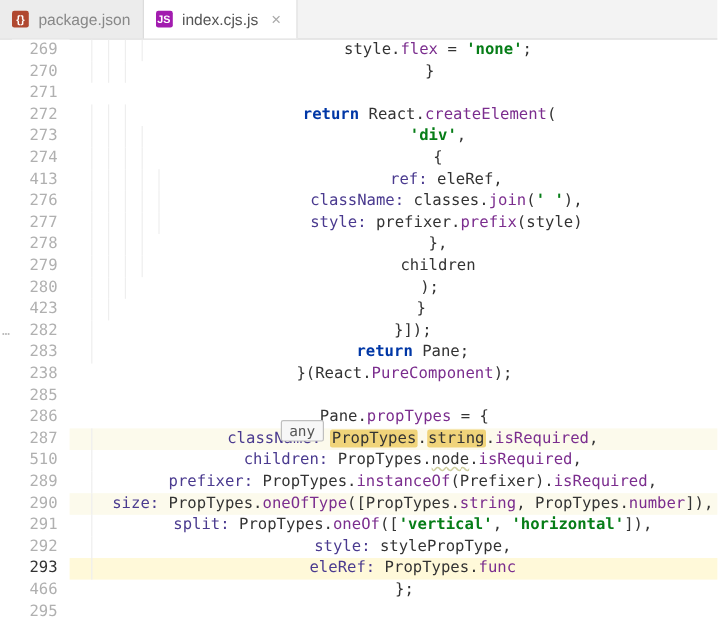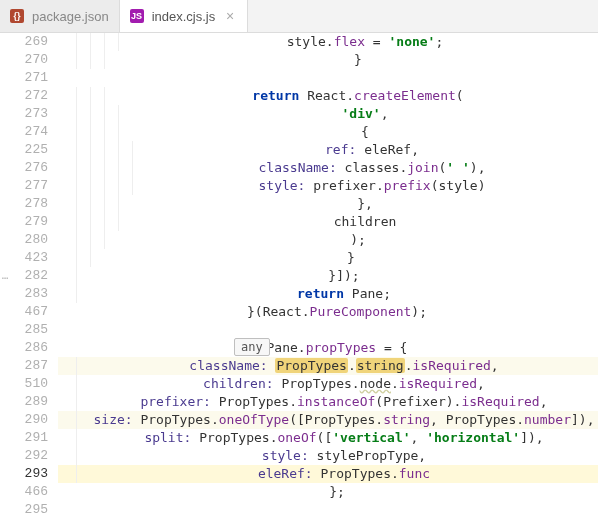--- a/index.html
+++ b/index.html
@@ -68,21 +68,21 @@
     text-align: center;
   }
   .gutter {
     width: 48px;
     text-align: right;
     color: #b0b0b0;
     padding-right: 10px;
     user-select: none;
     background: #ffffff;
   }
-  .gutter .ln { height: 18px; font-family: Liberation Mono, monospace; }
+  .gutter .ln { height: 18px; }
   .gutter .ln.current { color: #333; font-weight: 500; }
   .code {
     flex: 1;
     position: relative;
     white-space: pre;
     color: #333;
   }
   .code .row { height: 18px; position: relative; text-align: center; }
   .row.hl { background: #fcfaec; }
   .row.hl2 { background: #fff9d9; }
@@ -129,37 +129,37 @@
 
 <div class="editor">
   <div class="ellipsis-col">…</div>
   <div class="gutter" id="gutter">
       <div class="ln">269</div>
       <div class="ln">270</div>
       <div class="ln">271</div>
       <div class="ln">272</div>
       <div class="ln">273</div>
       <div class="ln">274</div>
-      <div class="ln">225</div>
+      <div class="ln">413</div>
       <div class="ln">276</div>
       <div class="ln">277</div>
       <div class="ln">278</div>
       <div class="ln">279</div>
       <div class="ln">280</div>
       <div class="ln">423</div>
       <div class="ln">282</div>
       <div class="ln">283</div>
-      <div class="ln">467</div>
+      <div class="ln">238</div>
       <div class="ln">285</div>
       <div class="ln">286</div>
       <div class="ln">287</div>
       <div class="ln">510</div>
       <div class="ln">289</div>
       <div class="ln">290</div>
       <div class="ln">291</div>
       <div class="ln">292</div>
       <div class="ln current">293</div>
       <div class="ln">466</div>
       <div class="ln">295</div>
     </div>
   <div class="code" id="code"><div class="row"><span class="ig" style="left: 18px;"></span><span class="ig" style="left: 32px;"></span><span class="ig" style="left: 46px;"></span><span class="ig" style="left: 60px;"></span><span style="padding-left: 74px;"><span class="id">style</span><span class="punc">.</span><span class="fld">flex</span><span class="punc"> = </span><span class="str">'none'</span><span class="punc">;</span></span></div><div class="row"><span class="ig" style="left: 18px;"></span><span class="ig" style="left: 32px;"></span><span class="ig" style="left: 46px;"></span><span style="padding-left: 60px;"><span class="punc">}</span></span></div><div class="row"><span style="padding-left: 18px;"></span></div><div class="row"><span class="ig" style="left: 18px;"></span><span class="ig" style="left: 32px;"></span><span class="ig" style="left: 46px;"></span><span style="padding-left: 60px;"><span class="kw">return</span><span class="punc"> </span><span class="id">React</span><span class="punc">.</span><span class="fld">createElement</span><span class="punc">(</span></span></div><div class="row"><span class="ig" style="left: 18px;"></span><span class="ig" style="left: 32px;"></span><span class="ig" style="left: 46px;"></span><span class="ig" style="left: 60px;"></span><span style="padding-left: 74px;"><span class="str">'div'</span><span class="punc">,</span></span></div><div class="row"><span class="ig" style="left: 18px;"></span><span class="ig" style="left: 32px;"></span><span class="ig" style="left: 46px;"></span><span class="ig" style="left: 60px;"></span><span style="padding-left: 74px;"><span class="punc">{</span></span></div><div class="row"><span class="ig" style="left: 18px;"></span><span class="ig" style="left: 32px;"></span><span class="ig" style="left: 46px;"></span><span class="ig" style="left: 60px;"></span><span class="ig" style="left: 74px;"></span><span style="padding-left: 88px;"><span class="propk">ref: </span><span class="id">eleRef</span><span class="punc">,</span></span></div><div class="row"><span class="ig" style="left: 18px;"></span><span class="ig" style="left: 32px;"></span><span class="ig" style="left: 46px;"></span><span class="ig" style="left: 60px;"></span><span class="ig" style="left: 74px;"></span><span style="padding-left: 88px;"><span class="propk">className: </span><span class="id">classes</span><span class="punc">.</span><span class="fld">join</span><span class="punc">(</span><span class="str">' '</span><span class="punc">),</span></span></div><div class="row"><span class="ig" style="left: 18px;"></span><span class="ig" style="left: 32px;"></span><span class="ig" style="left: 46px;"></span><span class="ig" style="left: 60px;"></span><span class="ig" style="left: 74px;"></span><span style="padding-left: 88px;"><span class="propk">style: </span><span class="id">prefixer</span><span class="punc">.</span><span class="fld">prefix</span><span class="punc">(</span><span class="id">style</span><span class="punc">)</span></span></div><div class="row"><span class="ig" style="left: 18px;"></span><span class="ig" style="left: 32px;"></span><span class="ig" style="left: 46px;"></span><span class="ig" style="left: 60px;"></span><span style="padding-left: 74px;"><span class="punc">},</span></span></div><div class="row"><span class="ig" style="left: 18px;"></span><span class="ig" style="left: 32px;"></span><span class="ig" style="left: 46px;"></span><span class="ig" style="left: 60px;"></span><span style="padding-left: 74px;"><span class="id">children</span></span></div><div class="row"><span class="ig" style="left: 18px;"></span><span class="ig" style="left: 32px;"></span><span class="ig" style="left: 46px;"></span><span style="padding-left: 60px;"><span class="punc">);</span></span></div><div class="row"><span class="ig" style="left: 18px;"></span><span class="ig" style="left: 32px;"></span><span style="padding-left: 46px;"><span class="punc">}</span></span></div><div class="row"><span class="ig" style="left: 18px;"></span><span style="padding-left: 32px;"><span class="punc">}]);</span></span></div><div class="row"><span class="ig" style="left: 18px;"></span><span style="padding-left: 32px;"><span class="kw">return</span><span class="punc"> </span><span class="id">Pane</span><span class="punc">;</span></span></div><div class="row"><span style="padding-left: 18px;"><span class="punc">}(</span><span class="id">React</span><span class="punc">.</span><span class="fld">PureComponent</span><span class="punc">);</span></span></div><div class="row"><span style="padding-left: 18px;"></span></div><div class="row"><span style="padding-left: 18px;"><span class="id">Pane</span><span class="punc">.</span><span class="fld">propTypes</span><span class="punc"> = {</span></span></div><div class="row hl"><span class="ig" style="left: 18px;"></span><span style="padding-left: 32px;"><span class="propk">className: </span><span class="hl-orange">PropTypes</span><span class="punc">.</span><span class="hl-orange">string</span><span class="punc">.</span><span class="fld">isRequired</span><span class="punc">,</span></span></div><div class="row"><span class="ig" style="left: 18px;"></span><span style="padding-left: 32px;"><span class="propk">children: </span><span class="id">PropTypes</span><span class="punc">.</span><span class="warn-ul">node</span><span class="punc">.</span><span class="fld">isRequired</span><span class="punc">,</span></span></div><div class="row"><span class="ig" style="left: 18px;"></span><span style="padding-left: 32px;"><span class="propk">prefixer: </span><span class="id">PropTypes</span><span class="punc">.</span><span class="fld">instanceOf</span><span class="punc">(</span><span class="id">Prefixer</span><span class="punc">).</span><span class="fld">isRequired</span><span class="punc">,</span></span></div><div class="row hl"><span class="ig" style="left: 18px;"></span><span style="padding-left: 32px;"><span class="propk">size: </span><span class="id">PropTypes</span><span class="punc">.</span><span class="fld">oneOfType</span><span class="punc">([</span><span class="id">PropTypes</span><span class="punc">.</span><span class="fld">string</span><span class="punc">, </span><span class="id">PropTypes</span><span class="punc">.</span><span class="fld">number</span><span class="punc">]),</span></span></div><div class="row"><span class="ig" style="left: 18px;"></span><span style="padding-left: 32px;"><span class="propk">split: </span><span class="id">PropTypes</span><span class="punc">.</span><span class="fld">oneOf</span><span class="punc">([</span><span class="str">'vertical'</span><span class="punc">, </span><span class="str">'horizontal'</span><span class="punc">]),</span></span></div><div class="row"><span class="ig" style="left: 18px;"></span><span style="padding-left: 32px;"><span class="propk">style: </span><span class="id">stylePropType</span><span class="punc">,</span></span></div><div class="row hl2"><span class="ig" style="left: 18px;"></span><span style="padding-left: 32px;"><span class="propk">eleRef: </span><span class="id">PropTypes</span><span class="punc">.</span><span class="fld">func</span></span></div><div class="row"><span style="padding-left: 18px;"><span class="punc">};</span></span></div><div class="row"><span style="padding-left: 18px;"></span></div></div>
-  <div class="boxed" style="top: 305px; left: 234px;">any</div>
+  <div class="boxed" style="top: 317px; left: 234px;">any</div>
 </div>
 
 </body></html>

